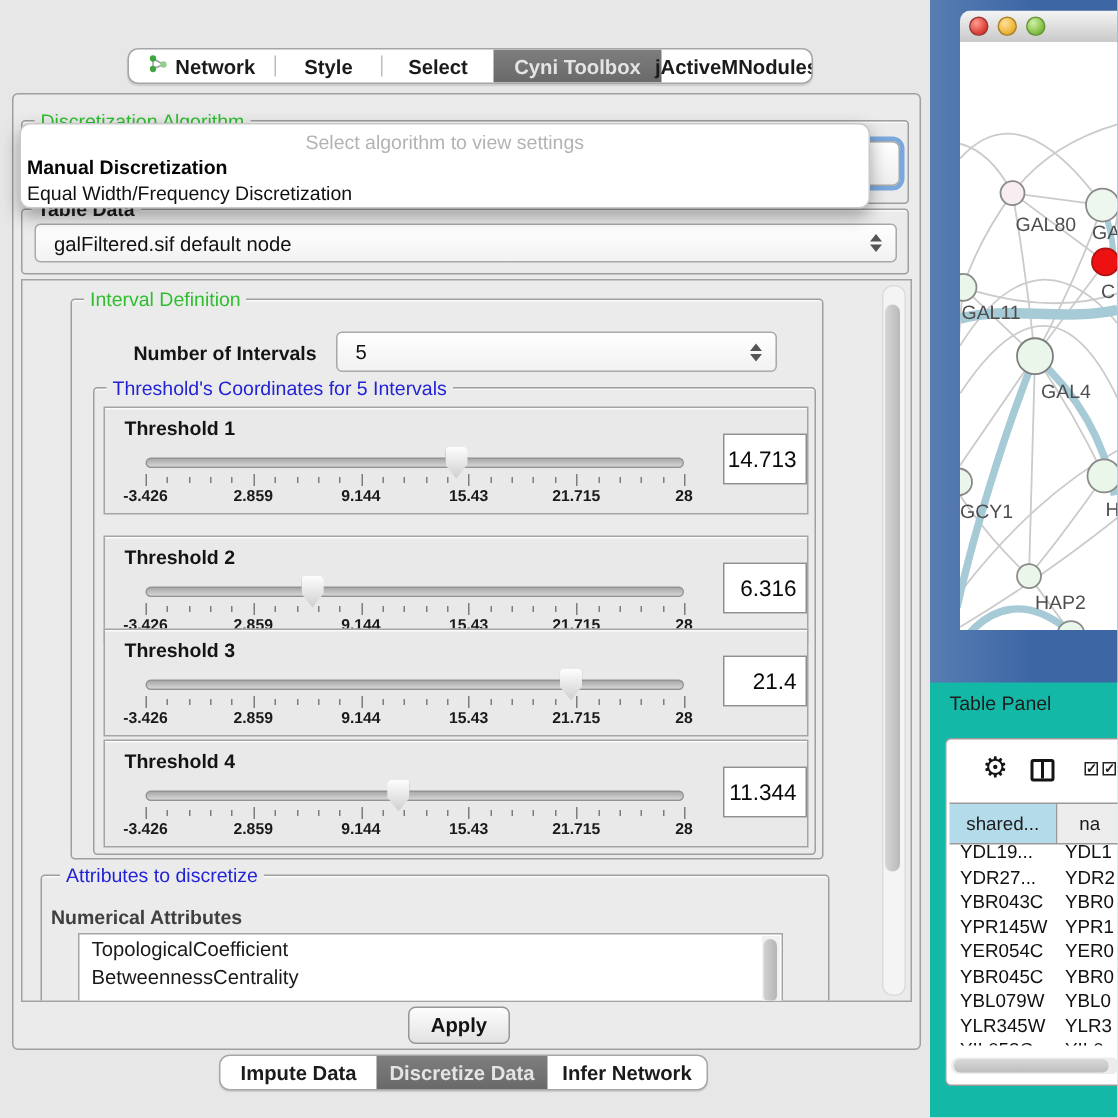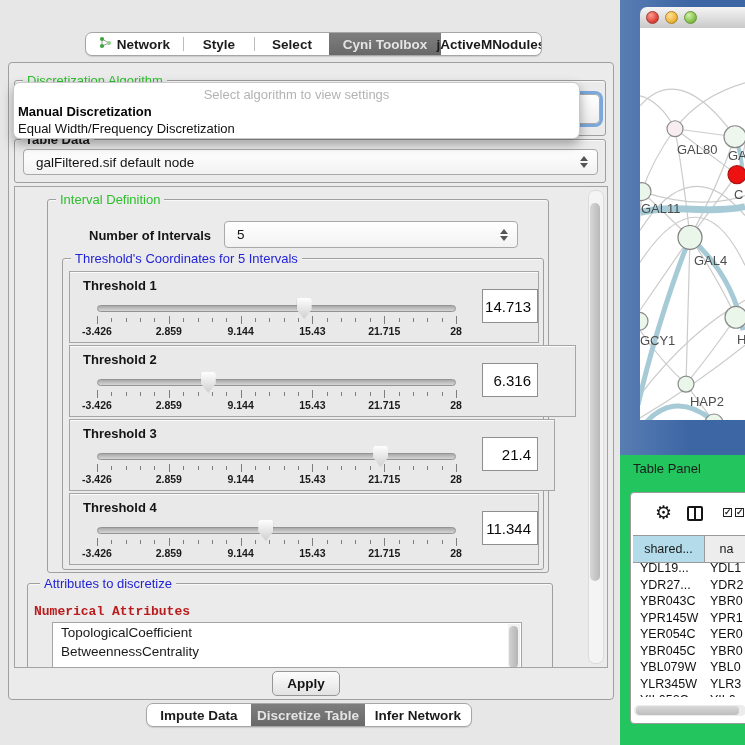--- a/index.html
+++ b/index.html
@@ -82,34 +82,34 @@
   .tick{position:absolute;width:1px;background:#7d7d7d;}
   .tick.minor{top:46px;height:4px;}
   .tick.major{top:44px;height:8px;}
   .tick-label{position:absolute;top:53px;width:56px;margin-left:-28px;text-align:center;
               font-size:10.5px;font-weight:bold;color:#1a1a1a;}
   .th-value{position:absolute;left:412px;top:17px;width:56px;height:34px;background:#fff;
             border:1px solid #8f8f8f;box-sizing:border-box;font-size:15px;color:#0a0a0a;
             display:flex;align-items:center;justify-content:flex-end;padding-right:6px;}
 
   
-  #attr-label{position:absolute;left:6px;top:20px;font-size:13px;font-weight:bold;color:#b91c1c;font-family:Liberation Mono, monospace;}
+  #attr-label{position:absolute;left:6px;top:20px;font-size:13px;font-weight:bold;color:#404040;}
   #attr-list{position:absolute;left:24px;top:38px;width:468px;height:96px;background:#fff;
              border:1px solid #a5a5a5;overflow:hidden;}
   #attr-list .item{font-size:13.5px;color:#1a1a1a;padding:2px 0 2px 8px;}
   #attr-vscroll{position:absolute;right:1px;top:1px;width:12px;height:94px;background:#f1f1f1;}
   #attr-vscroll .thumb{position:absolute;left:1px;top:2px;width:9px;height:42px;border-radius:5px;
              background:linear-gradient(90deg,#d2d2d2,#b5b5b5);}
 
   #apply-btn{left:272px;top:671px;width:66px;height:23px;background:linear-gradient(#fdfdfd,#e2e2e2);
              border:1px solid #969696;border-radius:5px;font-size:13.5px;font-weight:bold;color:#141414;
              display:flex;align-items:center;justify-content:center;}
 
   
-  #right-area{left:620px;top:0;width:125px;height:745px;background:#22c55e;}
+  #right-area{left:620px;top:0;width:125px;height:745px;background:#14b8a6;}
   #net-frame{position:absolute;left:0;top:0;width:125px;height:455px;
              background:linear-gradient(90deg,#587db2,#3d66a4 55%);}
   #net-titlebar{position:absolute;left:20px;top:7px;width:105px;height:21px;
                 background:linear-gradient(#f5f5f5,#c9c9c9);border-bottom:1px solid #979797;
                 border-top-left-radius:7px;}
   .light{position:absolute;top:4px;width:13px;height:13px;border-radius:50%;box-sizing:border-box;}
   #light-red{left:6px;background:radial-gradient(circle at 35% 30%,#ff9d92,#dd4238 65%,#a92c24);border:1px solid #9e3a32;}
   #light-yellow{left:25px;background:radial-gradient(circle at 35% 30%,#ffe09a,#eeb438 65%,#bb8620);border:1px solid #ad8527;}
   #light-green{left:44px;background:radial-gradient(circle at 35% 30%,#d2f0a8,#82c046 65%,#5e9430);border:1px solid #699636;}
   #net-canvas{position:absolute;left:20px;top:28px;width:105px;height:392px;background:#fff;}
@@ -248,21 +248,21 @@
               <span class="tick minor" style="left: 371.64px;"></span>
               <span class="tick major" style="left: 386px;"></span>
               <span class="tick-label" style="left: 27px;">-3.426</span>
               <span class="tick-label" style="left: 98.8px;">2.859</span>
               <span class="tick-label" style="left: 170.6px;">9.144</span>
               <span class="tick-label" style="left: 242.4px;">15.43</span>
               <span class="tick-label" style="left: 314.2px;">21.715</span>
               <span class="tick-label" style="left: 386px;">28</span>
               <div class="th-value">14.713</div>
             </div>
-            <div class="th-box" style="top: 86px; padding-left: 37px;">
+            <div class="th-box" style="top: 98px;">
               <div class="th-label">Threshold 2</div>
               <div class="th-track"></div>
               <div class="th-thumb" style="left: 130.79px;"></div>
               <span class="tick major" style="left: 27px;"></span>
               <span class="tick minor" style="left: 41.36px;"></span>
               <span class="tick minor" style="left: 55.72px;"></span>
               <span class="tick minor" style="left: 70.08px;"></span>
               <span class="tick minor" style="left: 84.44px;"></span>
               <span class="tick major" style="left: 98.8px;"></span>
               <span class="tick minor" style="left: 113.16px;"></span>
@@ -286,21 +286,21 @@
               <span class="tick minor" style="left: 371.64px;"></span>
               <span class="tick major" style="left: 386px;"></span>
               <span class="tick-label" style="left: 27px;">-3.426</span>
               <span class="tick-label" style="left: 98.8px;">2.859</span>
               <span class="tick-label" style="left: 170.6px;">9.144</span>
               <span class="tick-label" style="left: 242.4px;">15.43</span>
               <span class="tick-label" style="left: 314.2px;">21.715</span>
               <span class="tick-label" style="left: 386px;">28</span>
               <div class="th-value">6.316</div>
             </div>
-            <div class="th-box" style="top: 160px; padding-left: 16px;">
+            <div class="th-box" style="top: 160px;">
               <div class="th-label">Threshold 3</div>
               <div class="th-track"></div>
               <div class="th-thumb" style="left: 303.11px;"></div>
               <span class="tick major" style="left: 27px;"></span>
               <span class="tick minor" style="left: 41.36px;"></span>
               <span class="tick minor" style="left: 55.72px;"></span>
               <span class="tick minor" style="left: 70.08px;"></span>
               <span class="tick minor" style="left: 84.44px;"></span>
               <span class="tick major" style="left: 98.8px;"></span>
               <span class="tick minor" style="left: 113.16px;"></span>
@@ -391,21 +391,21 @@
     </div>
   </div>
 
   <div id="apply-btn" class="abs">Apply</div>
 
   <div id="bottom-tabs" class="abs tabbar">
       <div class="tab" style="width: 104px;">
         <span>Impute Data</span>
       </div>
       <div class="tab selected" style="width: 114px;">
-        <span>Discretize Table</span>
+        <span>Discretize Data</span>
       </div>
       <div class="tab" style="width: 106px;">
         <span>Infer Network</span>
       </div>
     </div>
 </div>
 
 <div id="right-area" class="abs">
   <div id="net-frame">
     <div id="net-titlebar">

